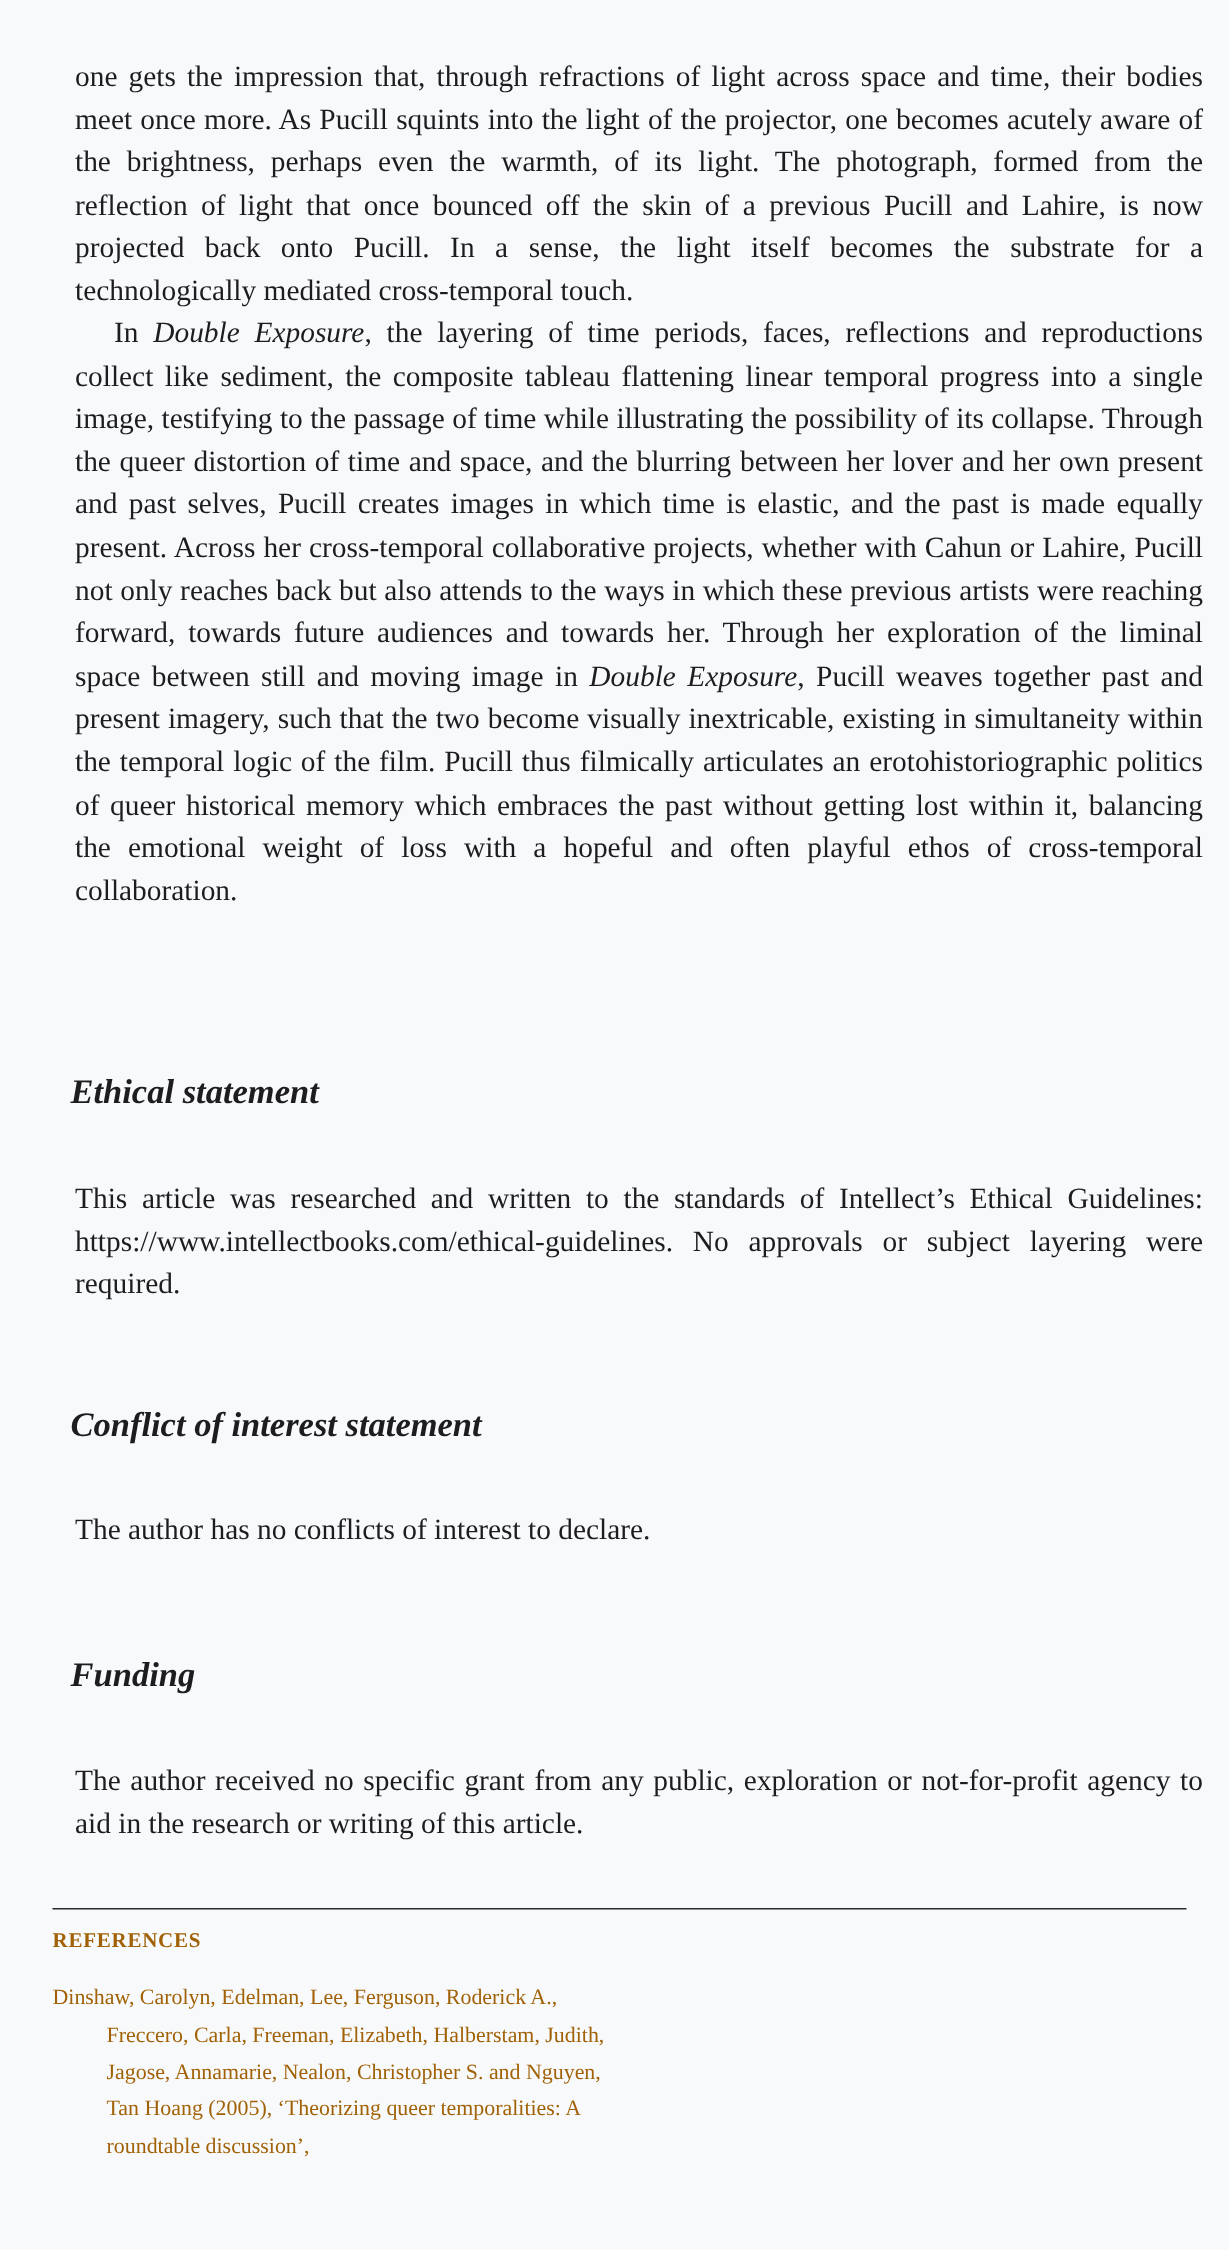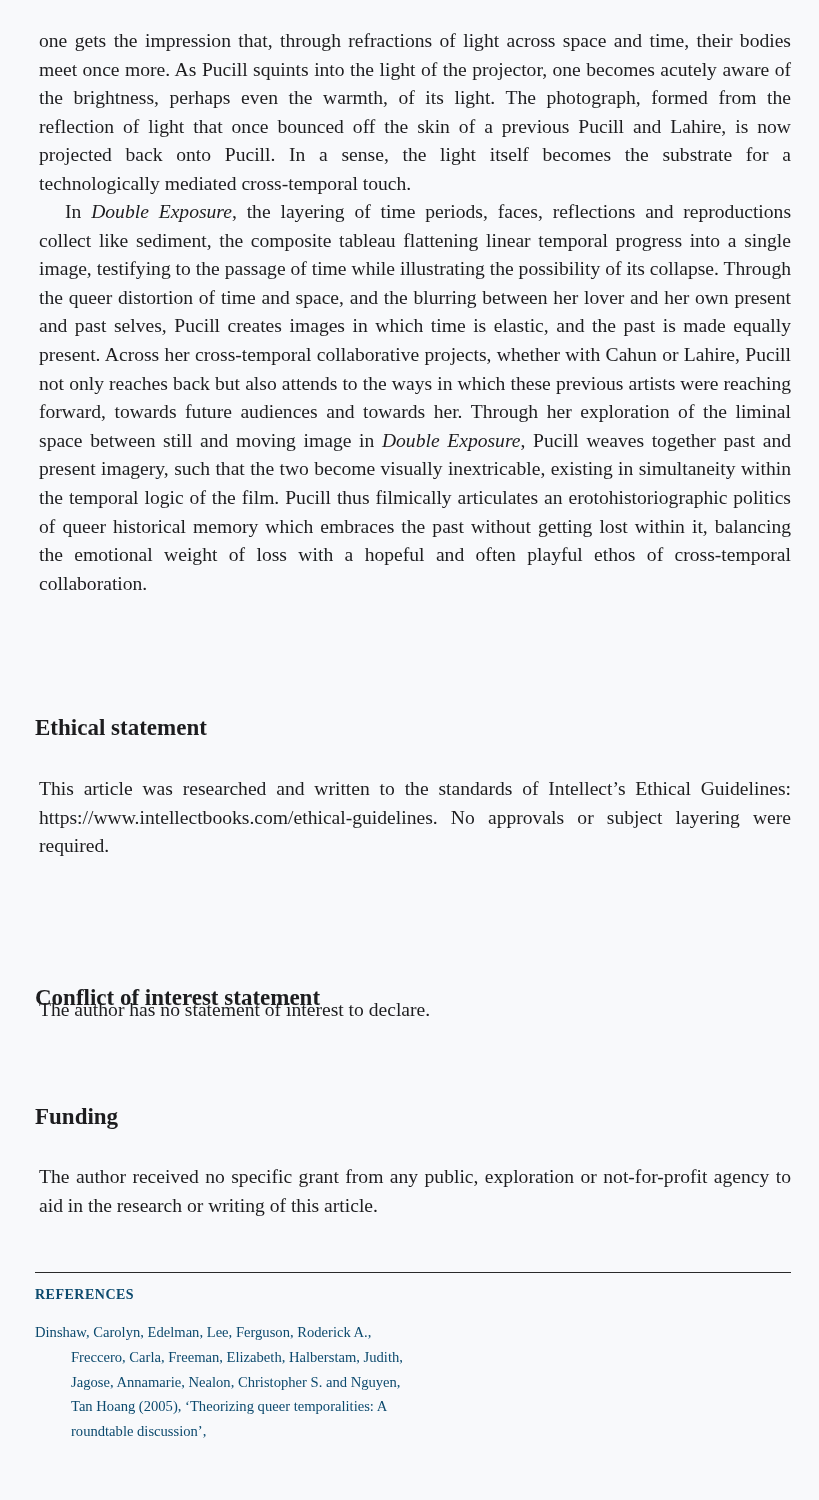--- a/index.html
+++ b/index.html
@@ -6,41 +6,41 @@
   body {
     width: 819px; height: 1500px; overflow: hidden;
     background: #f8f9fb;
     color: #1d1d1f;
     font-family: "Liberation Serif", "DejaVu Serif", serif;
     position: relative;
   }
   .page { position: absolute; left: 35px; top: 0; width: 752px; }
   .body-text {
     font-size: 19.6px; line-height: 28.6px;
-    text-align: justify; margin: 4px;
+    text-align: justify; margin: 15px;
   }
   .p1 { position: absolute; top: 23px; left: 0; width: 752px; }
   .p2 { position: absolute; top: 194px; left: 0; width: 752px; text-indent: 26px; }
   .heading {
-    position: absolute; left: 0; margin: 0;
-    font-size: 23px; font-weight: bold; line-height: 28px;
+    position: absolute; left: 12px; margin: 0;
+    font-size: 23px; font-weight: bold; line-height: 28px; font-style: italic;
   }
   .h-ethical { top: 714px; }
-  .h-conflict { top: 936px; margin-top: 48px; }
+  .h-conflict { top: 936px; }
   .h-funding { top: 1103px; }
   .sec-text { position: absolute; left: 0; width: 752px; }
   .t-ethical { top: 771px; }
   .t-conflict { top: 992px; }
   .t-funding { top: 1159px; }
   .rule {
     position: absolute; left: 0; top: 1272px; width: 756px;
     height: 0; border-top: 1.5px solid #2a2a2a;
   }
   .refs {
-    font-size: 14.6px; line-height: 24.8px; color: #0c4a6e;
+    font-size: 14.6px; line-height: 24.8px; color: #a16207;
   }
   .ref-heading {
     position: absolute; left: 0; top: 1283px;
     font-size: 14px; letter-spacing: 0.5px; margin: 0;
     font-variant: small-caps;
   }
   .ref-col-left { position: absolute; left: 0; top: 1320px; width: 370px; }
   .ref-col-right { position: absolute; left: 390px; top: 1283px; width: 370px; }
   .ref-entry { padding-left: 36px; text-indent: -36px; margin: 0; }
   .ref-cont { padding-left: 36px; margin: 0; }
@@ -53,21 +53,21 @@
 <div class="page">
 
   <p class="body-text p1">one gets the impression that, through refractions of light across space and time, their bodies meet once more. As Pucill squints into the light of the projector, one becomes acutely aware of the brightness, perhaps even the warmth, of its light. The photograph, formed from the reflection of light that once bounced off the skin of a previous Pucill and Lahire, is now projected back onto Pucill. In a sense, the light itself becomes the substrate for a technologically mediated cross-temporal touch.</p>
 
   <p class="body-text p2"><span>In </span><span class="ital">Double Exposure</span><span>, the layering of time periods, faces, reflections and reproductions collect like sediment, the composite tableau flattening linear temporal progress into a single image, testifying to the passage of time while illustrating the possibility of its collapse. Through the queer distortion of time and space, and the blurring between her lover and her own present and past selves, Pucill creates images in which time is elastic, and the past is made equally present. Across her cross-temporal collaborative projects, whether with Cahun or Lahire, Pucill not only reaches back but also attends to the ways in which these previous artists were reaching forward, towards future audiences and towards her. Through her exploration of the liminal space between still and moving image in </span><span class="ital">Double Exposure</span><span>, Pucill weaves together past and present imagery, such that the two become visually inextricable, existing in simultaneity within the temporal logic of the film. Pucill thus filmically articulates an erotohistoriographic politics of queer historical memory which embraces the past without getting lost within it, balancing the emotional weight of loss with a hopeful and often playful ethos of cross-temporal collaboration.</span></p>
 
   <h2 class="heading h-ethical">Ethical statement</h2>
   <p class="body-text sec-text t-ethical">This article was researched and written to the standards of Intellect’s Ethical Guidelines: https://www.intellectbooks.com/ethical-guidelines. No approvals or subject layering were required.</p>
 
   <h2 class="heading h-conflict">Conflict of interest statement</h2>
-  <p class="body-text sec-text t-conflict">The author has no statement of interest to declare.</p>
+  <p class="body-text sec-text t-conflict">The author has no conflicts of interest to declare.</p>
 
   <h2 class="heading h-funding">Funding</h2>
   <p class="body-text sec-text t-funding">The author received no specific grant from any public, exploration or not-for-profit agency to aid in the research or writing of this article.</p>
 
   <div class="rule"></div>
 
   <h3 class="refs ref-heading">REFERENCES</h3>
 
   <div class="refs ref-col-left blur-bottom">
     <p class="ref-entry">Dinshaw, Carolyn, Edelman, Lee, Ferguson, Roderick A., Freccero, Carla, Freeman, Elizabeth, Halberstam, Judith, Jagose, Annamarie, Nealon, Christopher S. and Nguyen, Tan Hoang (2005), ‘Theorizing queer temporalities: A roundtable discussion’,</p>

